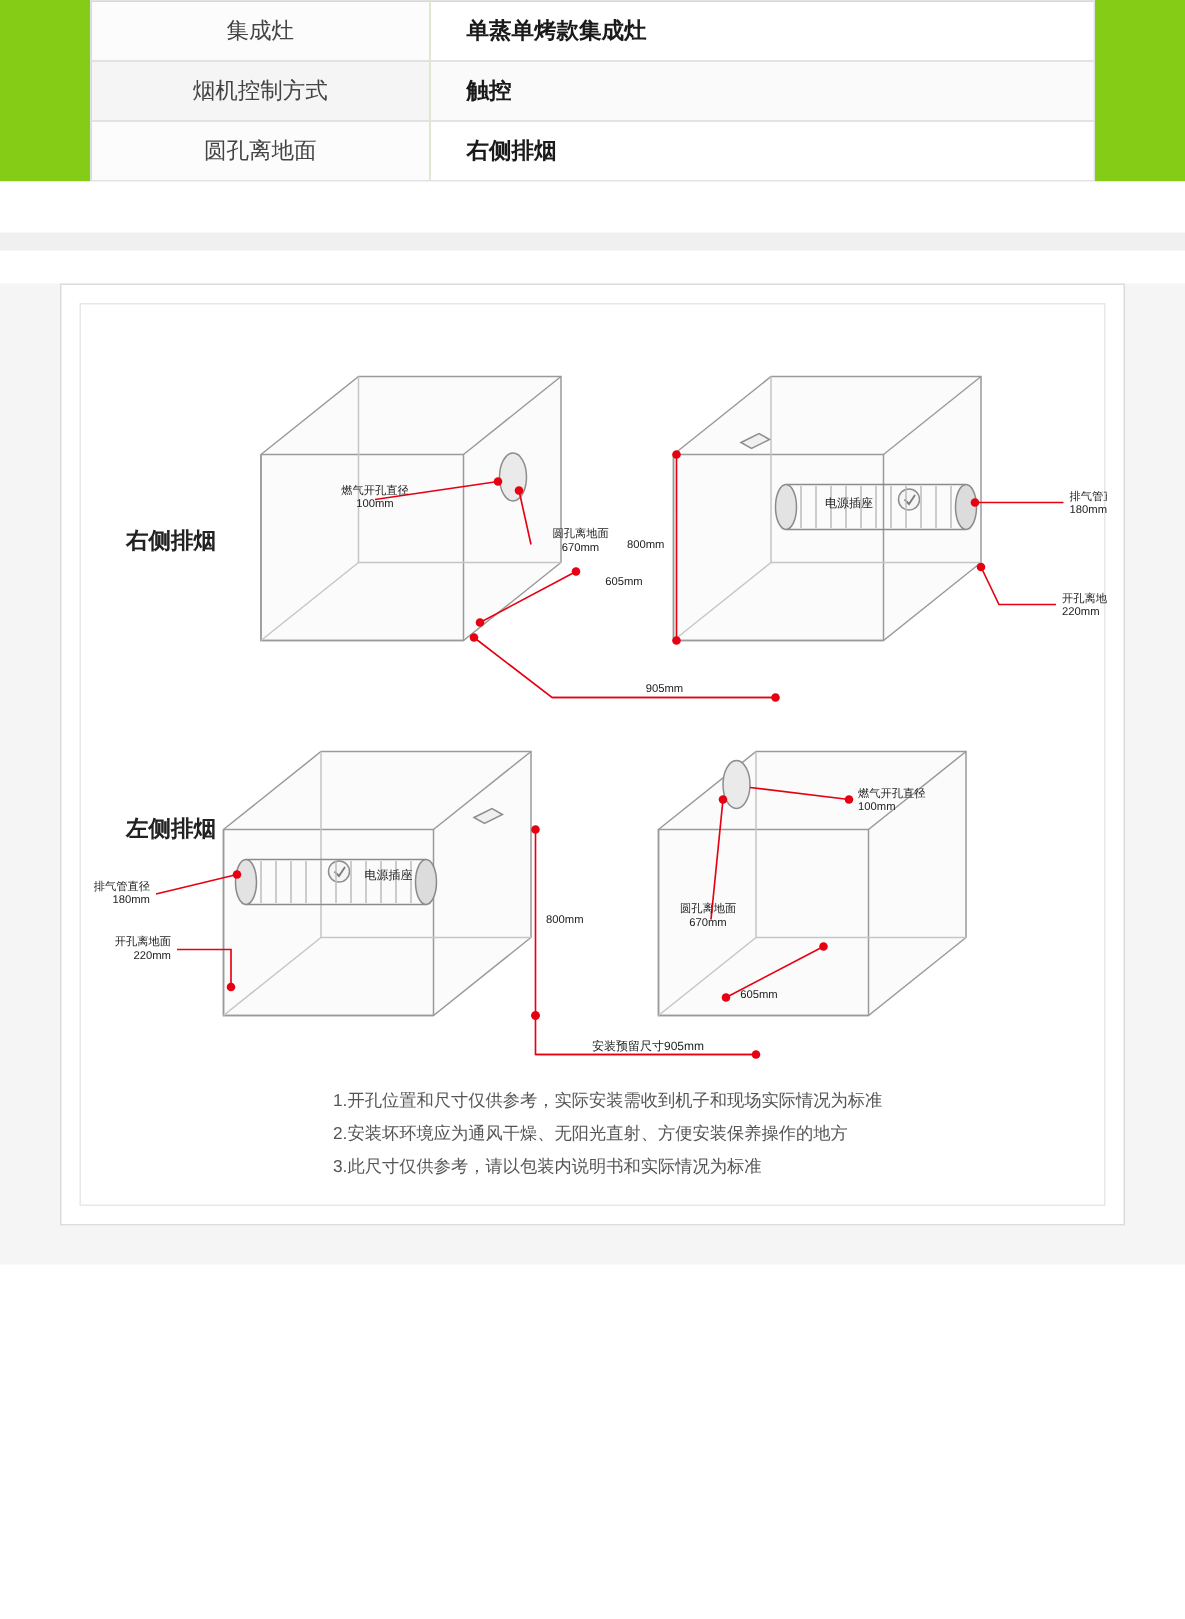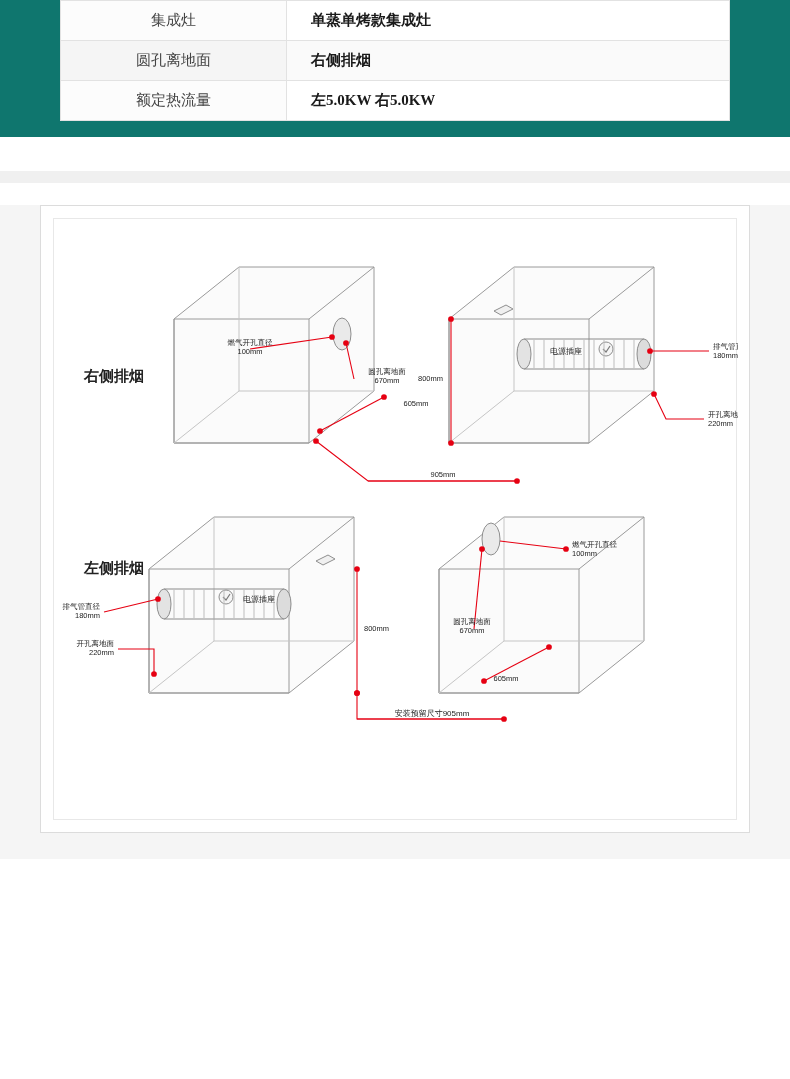--- a/index.html
+++ b/index.html
@@ -6,21 +6,21 @@
   body{
     width:790px;
     background:#ffffff;
     font-family:"Liberation Sans","DejaVu Sans",sans-serif;
     color:#333;
     -webkit-font-smoothing:antialiased;
   }
   .page{width:790px;position:relative;}
 
   
-  .spec-wrap{padding:0 60px 16px 60px;background:#0f766e;font-family:Liberation Serif, serif;}
+  .spec-wrap{padding:0 60px 0 60px;background:#84cc16;}
   table.spec{
     width:670px;
     border-collapse:collapse;
     table-layout:fixed;
   }
   table.spec td{
     border:1px solid #e2e2e2;
     height:37px;
     font-size:15px;
     color:#333;
@@ -110,26 +110,26 @@
 <div class="page">
 
   <div class="spec-wrap">
     <table class="spec">
       <tbody>
         <tr>
           <td class="k">集成灶</td>
           <td class="v">单蒸单烤款集成灶</td>
         </tr>
         <tr>
+          <td class="k">烟机控制方式</td>
+          <td class="v">触控</td>
+        </tr>
+        <tr>
           <td class="k">圆孔离地面</td>
           <td class="v">右侧排烟</td>
-        </tr>
-        <tr>
-          <td class="k">额定热流量</td>
-          <td class="v">左5.0KW   右5.0KW</td>
         </tr>
       </tbody>
     </table>
   </div>
 
   <div class="gap"></div>
   <div class="divider"></div>
 
   <div class="install">
 
@@ -273,17 +273,22 @@
             <text x="205" y="383" text-anchor="middle" font-size="8">电源插座</text>
 
             <text x="518" y="328">燃气开孔直径</text>
             <text x="518" y="337">100mm</text>
             <text x="418" y="405" text-anchor="middle">圆孔离地面</text>
             <text x="418" y="414" text-anchor="middle">670mm</text>
             <text x="452" y="462" text-anchor="middle">605mm</text>
           </g>
         </svg>
 
+        <div class="notes">
+          <div>1.开孔位置和尺寸仅供参考，实际安装需收到机子和现场实际情况为标准</div>
+          <div>2.安装坏环境应为通风干燥、无阳光直射、方便安装保养操作的地方</div>
+          <div>3.此尺寸仅供参考，请以包装内说明书和实际情况为标准</div>
+        </div>
 
       </div>
     </div>
   </div>
 </div>
 
 </body></html>

